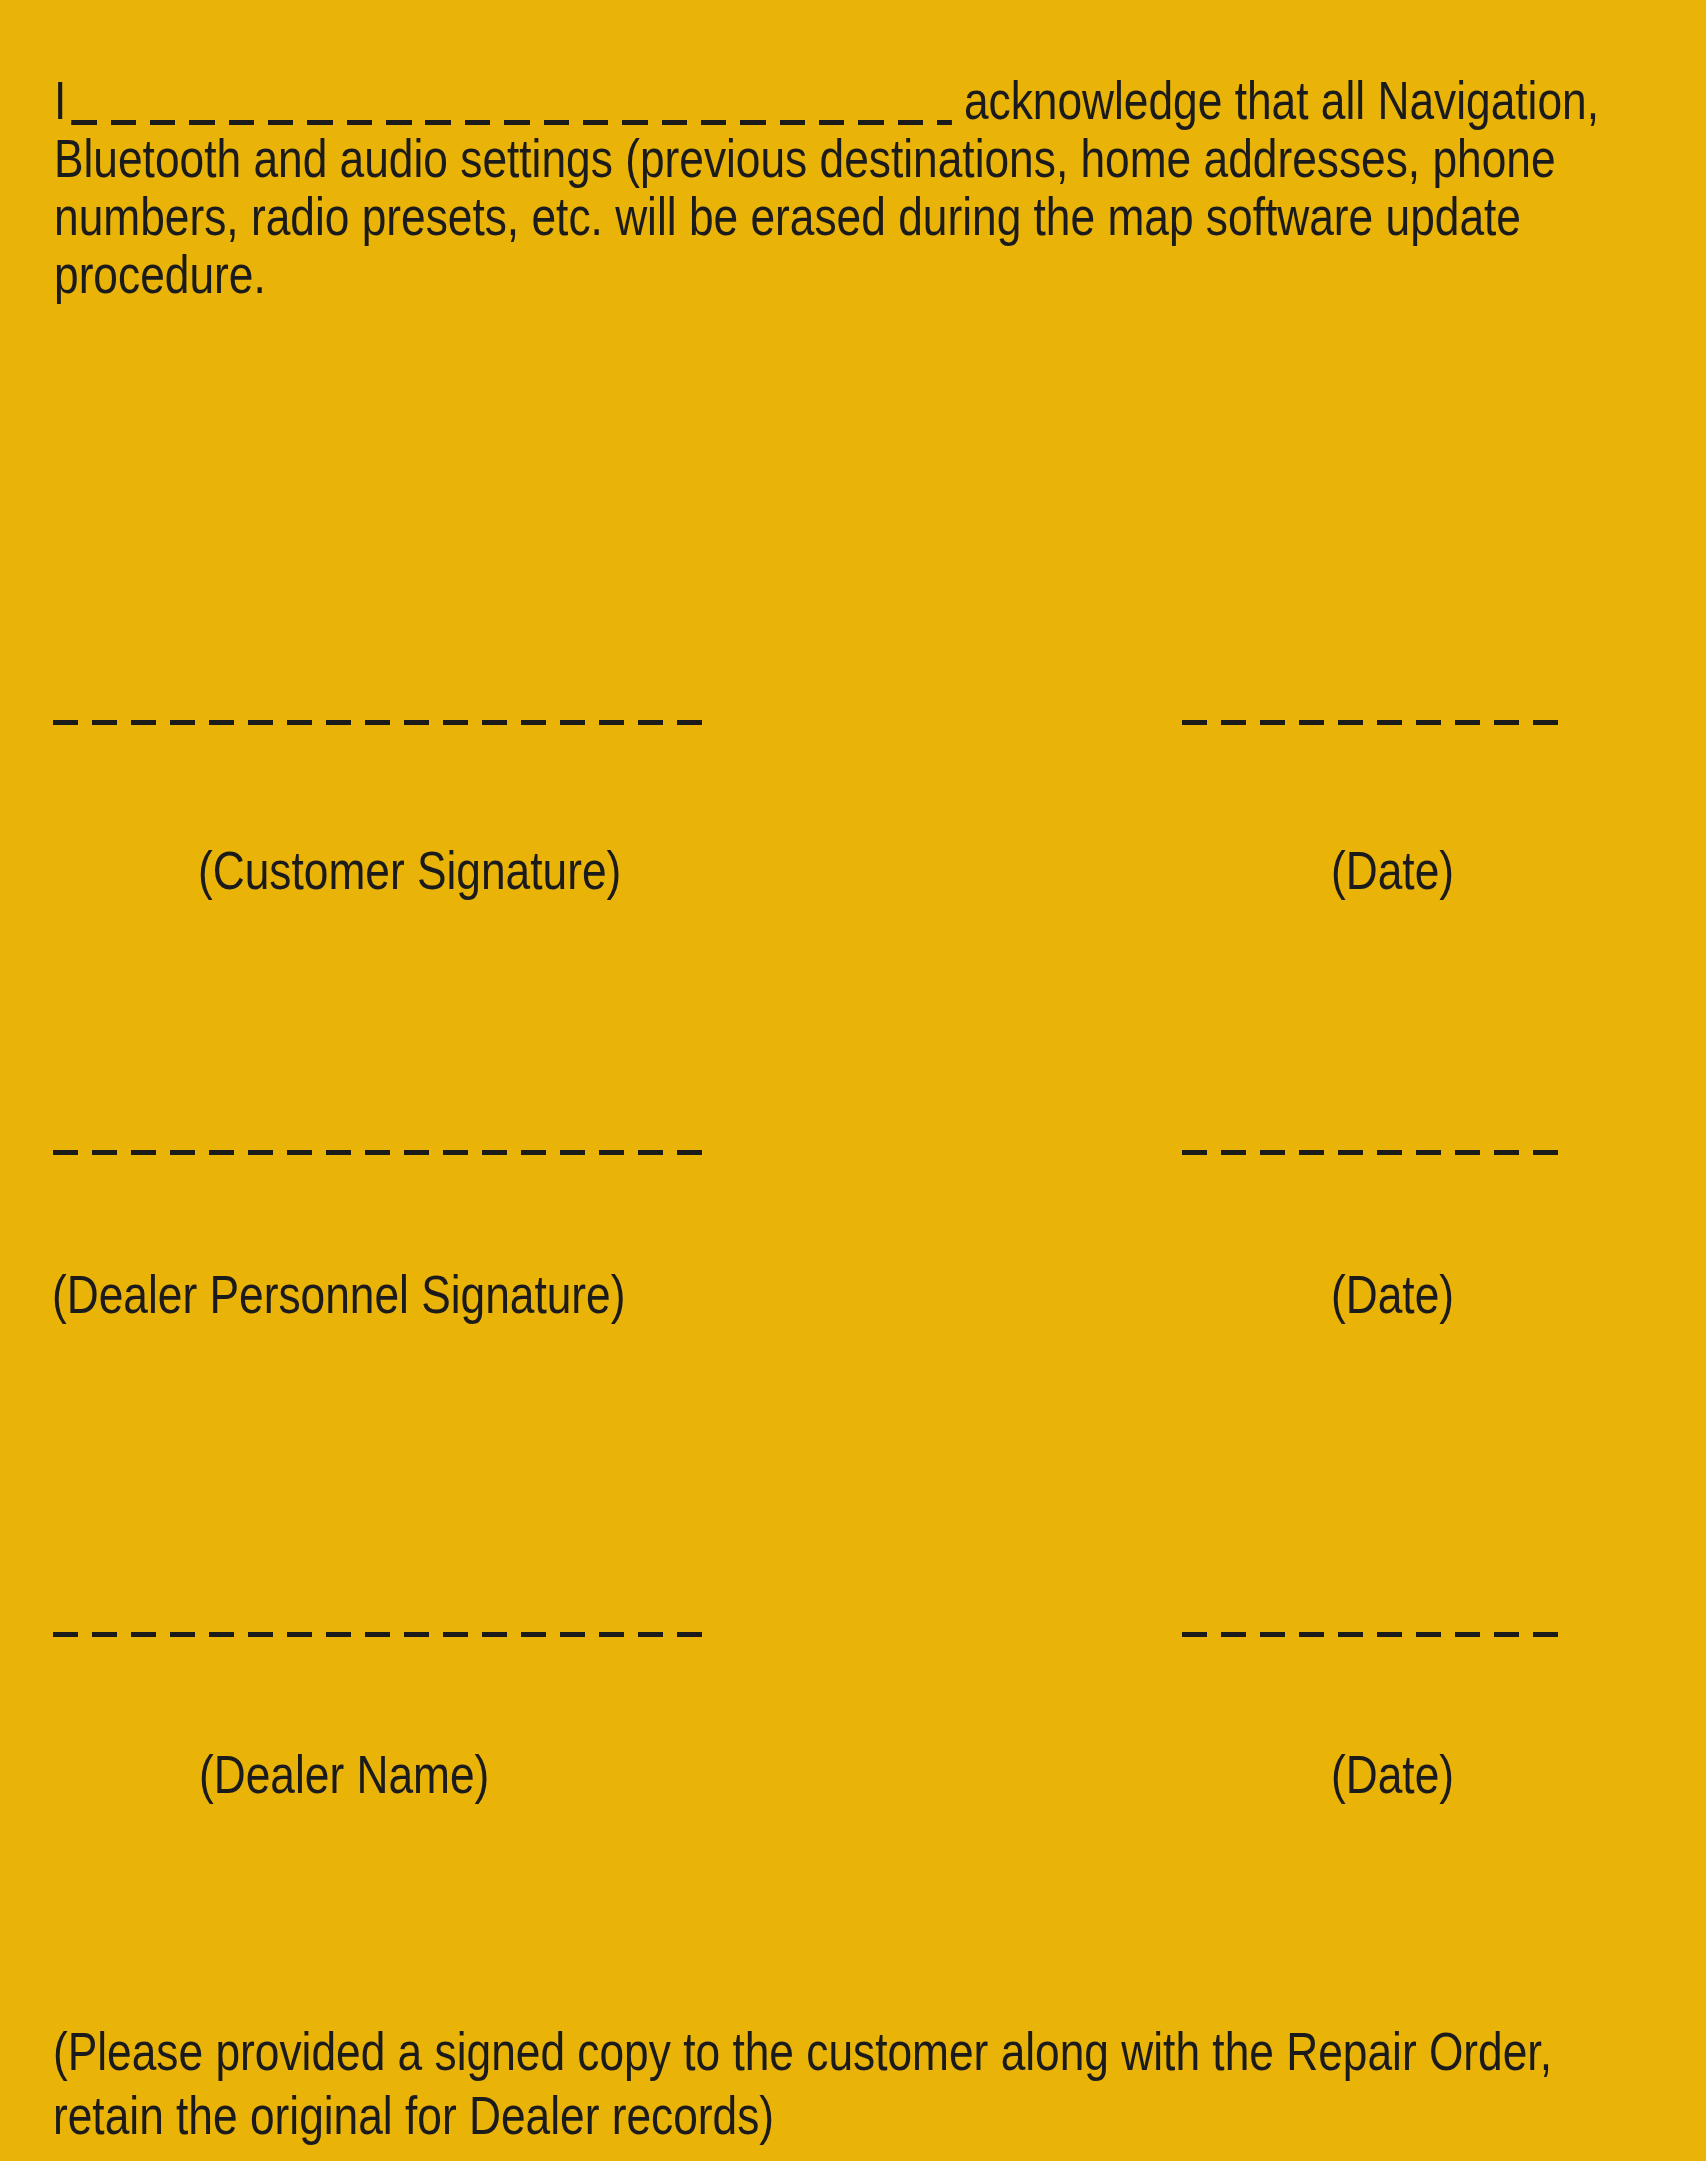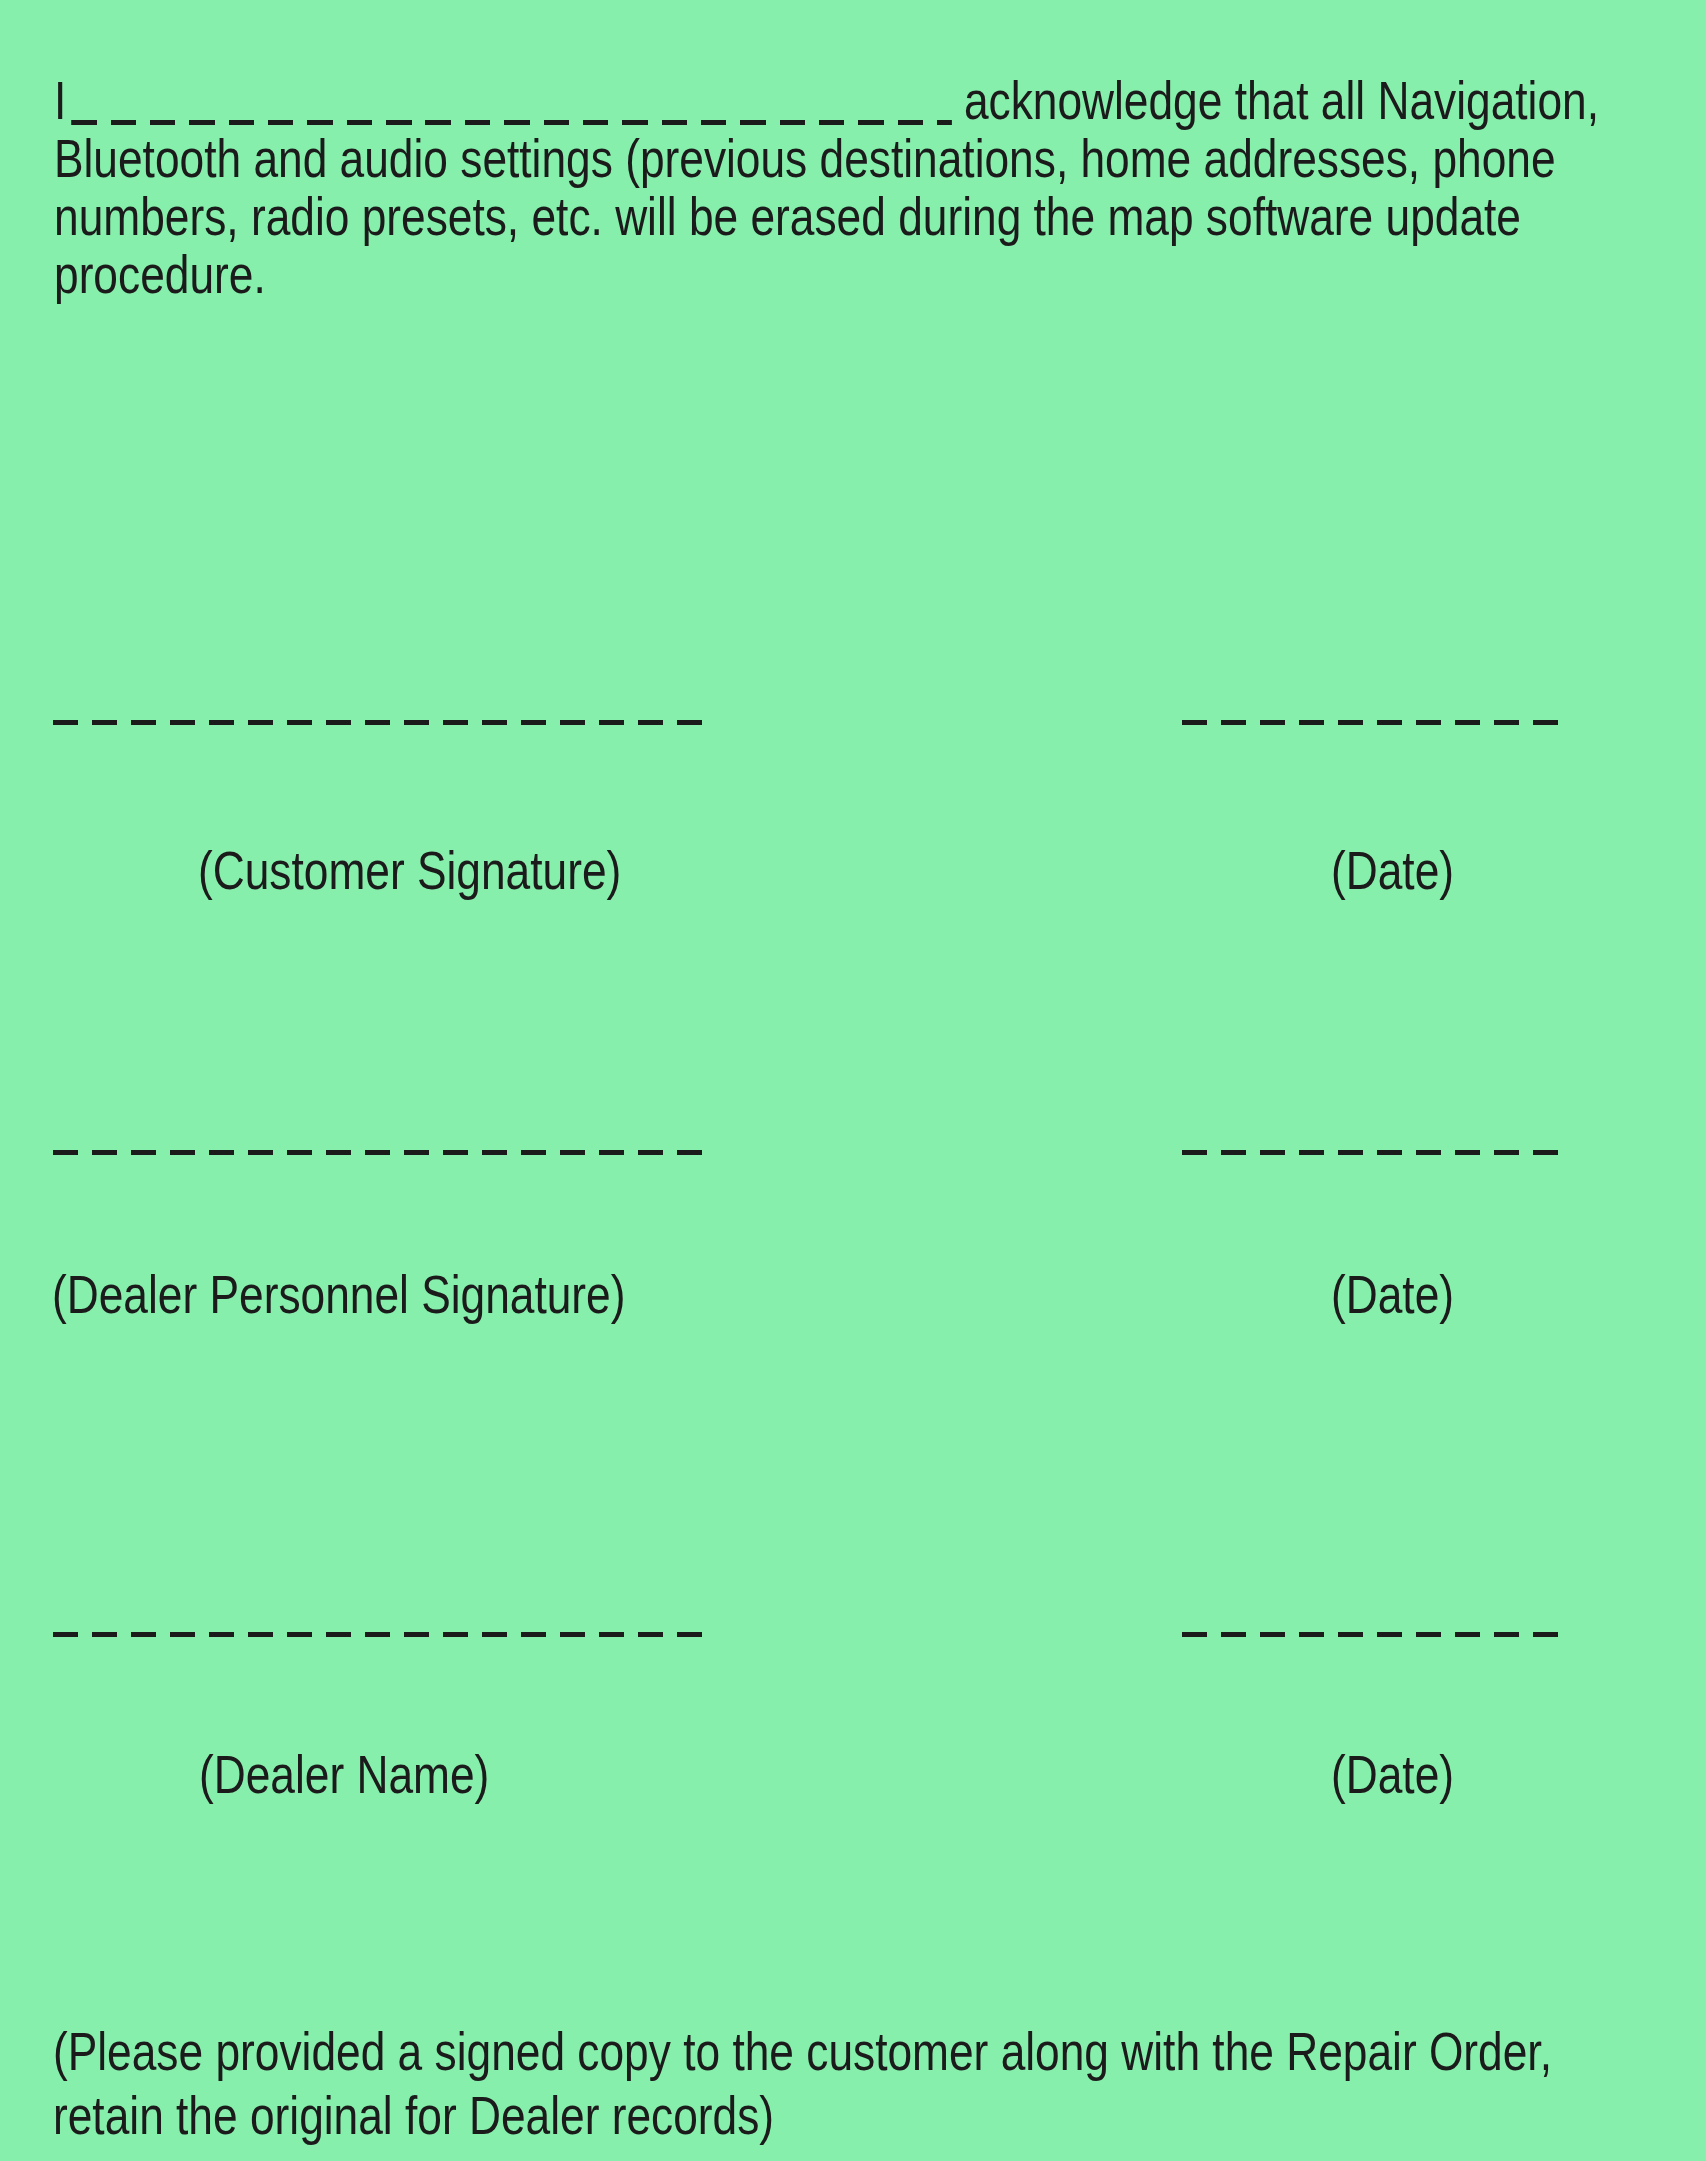--- a/index.html
+++ b/index.html
@@ -4,21 +4,21 @@
 <style>
   html, body {
     margin: 0;
     padding: 0;
     background: #ffffff;
   }
   .page {
     position: relative;
     width: 1706px;
     height: 2161px;
-    background: #86efac;
+    background: #eab308;
     overflow: hidden;
     font-family: "Liberation Sans", "DejaVu Sans", sans-serif;
     color: #1b1b1b;
     font-weight: 400;
   }
   
   .txt {
     position: absolute;
     white-space: nowrap;
     font-size: 54px;

